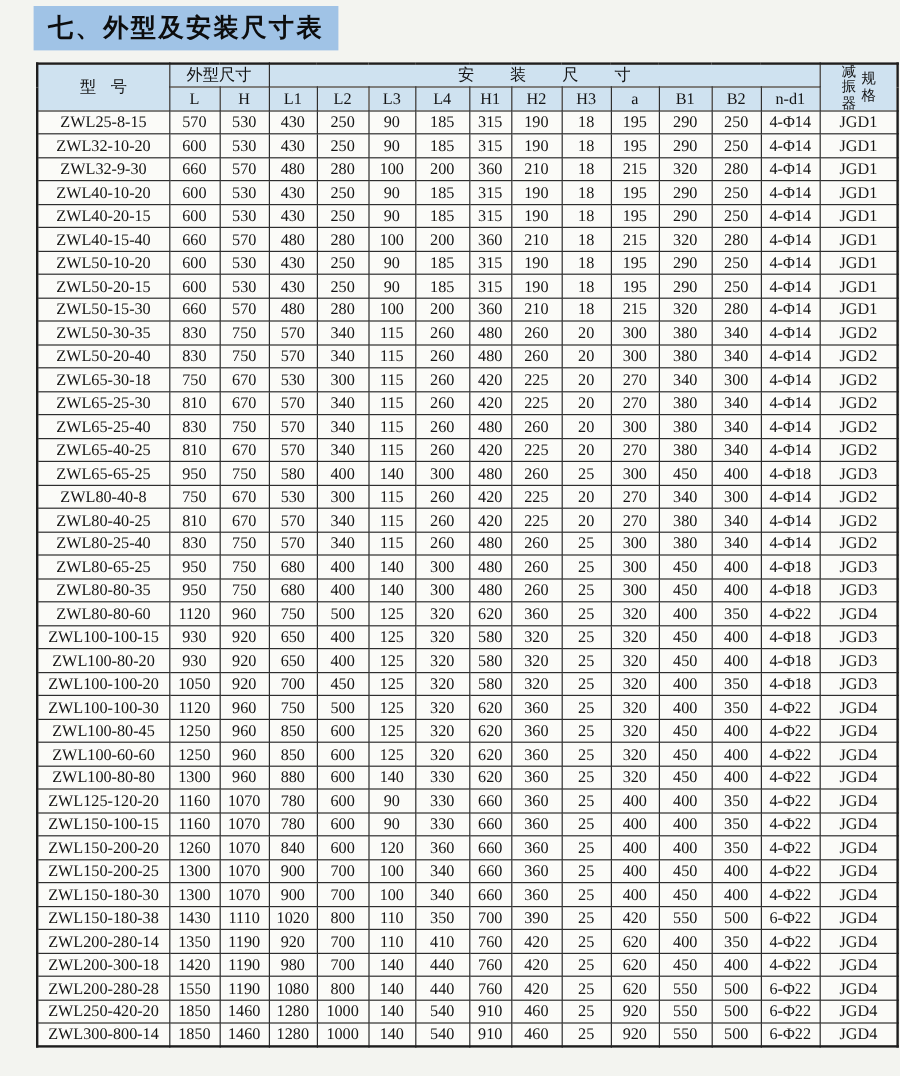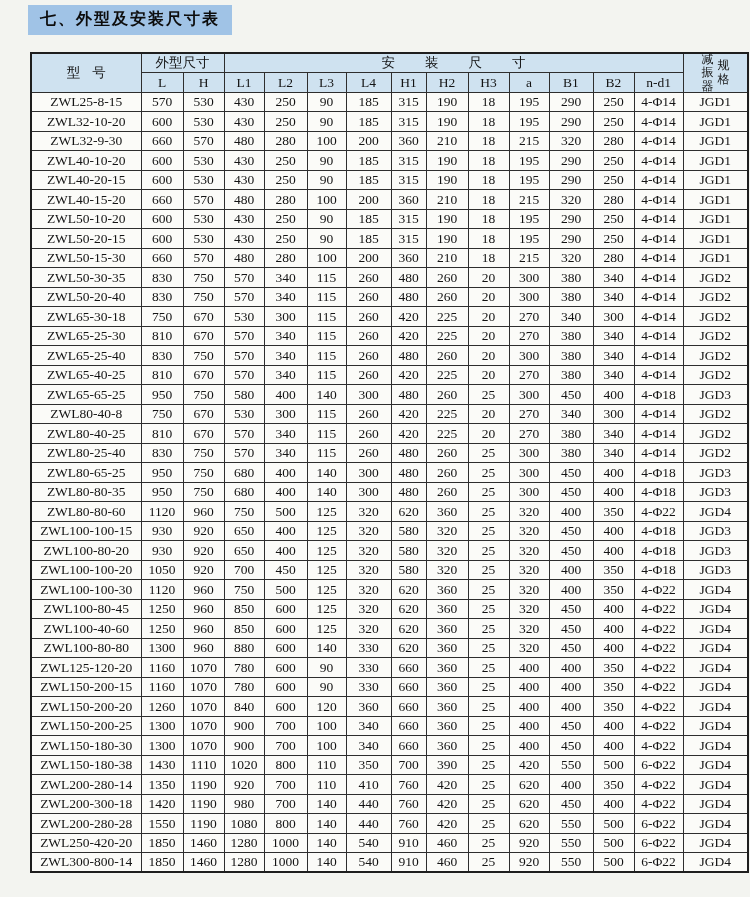--- a/index.html
+++ b/index.html
@@ -17,21 +17,21 @@
     font-family:"Liberation Serif","DejaVu Serif",serif;
     color:var(--ink);
   }
   .title-bar{
     position:absolute;
     left:28px;top:5px;
     background:var(--title-bg);
     padding:4px 12px 5px 12px;
     font-family:"Liberation Sans","DejaVu Sans",sans-serif;
     font-weight:bold;
-    font-size:16px;
+    font-size:21px;
     letter-spacing:2px;
     color:#0d0d0d;
   }
   table.spec{
     position:absolute;
     left:30px;top:52px;
     width:717px;
     border-collapse:collapse;
     table-layout:fixed;
     background:var(--cell-bg);
@@ -68,21 +68,21 @@
   .damper-col{
     width:13px;
     font-size:12px;
     line-height:13.5px;
     word-break:break-all;
     display:flex;
     flex-direction:column;
     justify-content:center;
     white-space:normal;
   }
-  .damper-col.right{justify-content:space-around;}
+  .damper-col.right{justify-content:space-around;text-align:right;}
   td.model-cell{
     text-align:left;
     padding-left:7px;
     font-size:13.5px;
     margin-top:28px;
   }
   td.cell-ndl{font-size:13px;margin-top:42px;}
 </style>
 </head>
 <body>
@@ -215,21 +215,21 @@
         <td>315</td>
         <td>190</td>
         <td>18</td>
         <td>195</td>
         <td>290</td>
         <td>250</td>
         <td class="cell-ndl">4-Φ14</td>
         <td>JGD1</td>
       </tr>
       <tr>
-        <td class="model-cell">ZWL40-15-20</td>
+        <td class="model-cell">ZWL40-15-40</td>
         <td>660</td>
         <td>570</td>
         <td>480</td>
         <td>280</td>
         <td>100</td>
         <td>200</td>
         <td>360</td>
         <td>210</td>
         <td>18</td>
         <td>215</td>
@@ -589,21 +589,21 @@
         <td>620</td>
         <td>360</td>
         <td>25</td>
         <td>320</td>
         <td>450</td>
         <td>400</td>
         <td class="cell-ndl">4-Φ22</td>
         <td>JGD4</td>
       </tr>
       <tr>
-        <td class="model-cell">ZWL100-40-60</td>
+        <td class="model-cell">ZWL100-60-60</td>
         <td>1250</td>
         <td>960</td>
         <td>850</td>
         <td>600</td>
         <td>125</td>
         <td>320</td>
         <td>620</td>
         <td>360</td>
         <td>25</td>
         <td>320</td>
@@ -640,21 +640,21 @@
         <td>660</td>
         <td>360</td>
         <td>25</td>
         <td>400</td>
         <td>400</td>
         <td>350</td>
         <td class="cell-ndl">4-Φ22</td>
         <td>JGD4</td>
       </tr>
       <tr>
-        <td class="model-cell">ZWL150-200-15</td>
+        <td class="model-cell">ZWL150-100-15</td>
         <td>1160</td>
         <td>1070</td>
         <td>780</td>
         <td>600</td>
         <td>90</td>
         <td>330</td>
         <td>660</td>
         <td>360</td>
         <td>25</td>
         <td>400</td>

